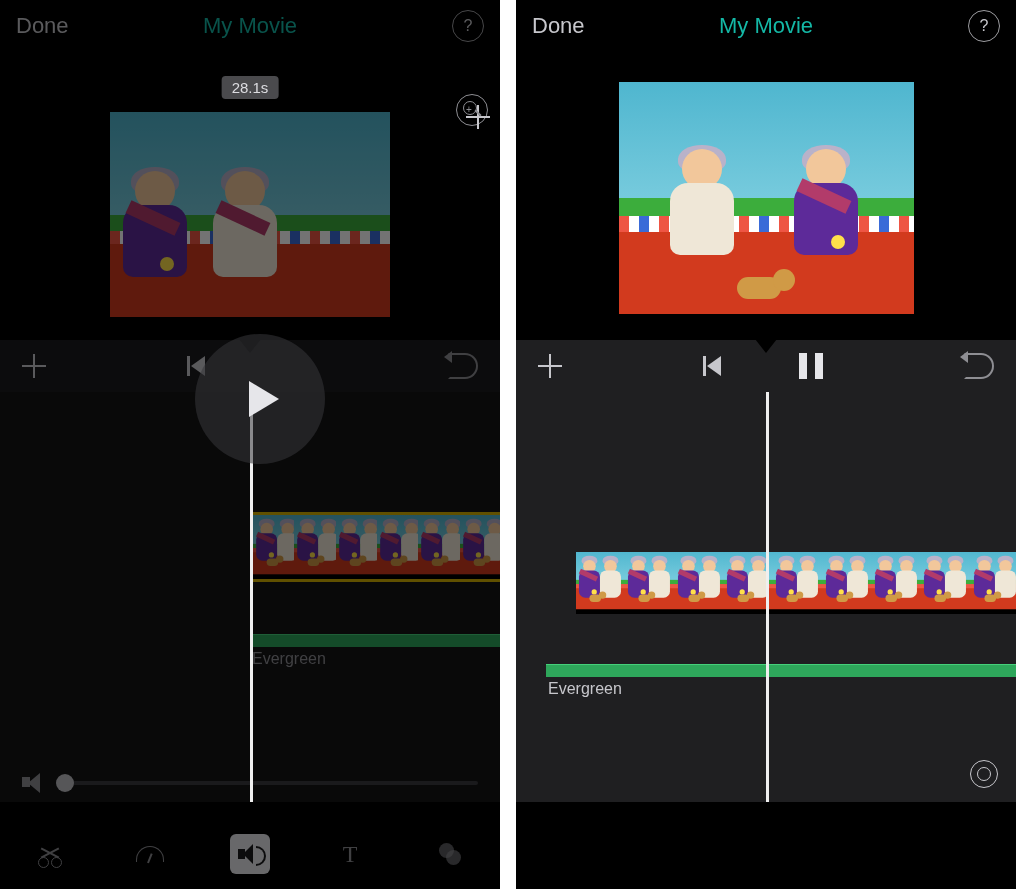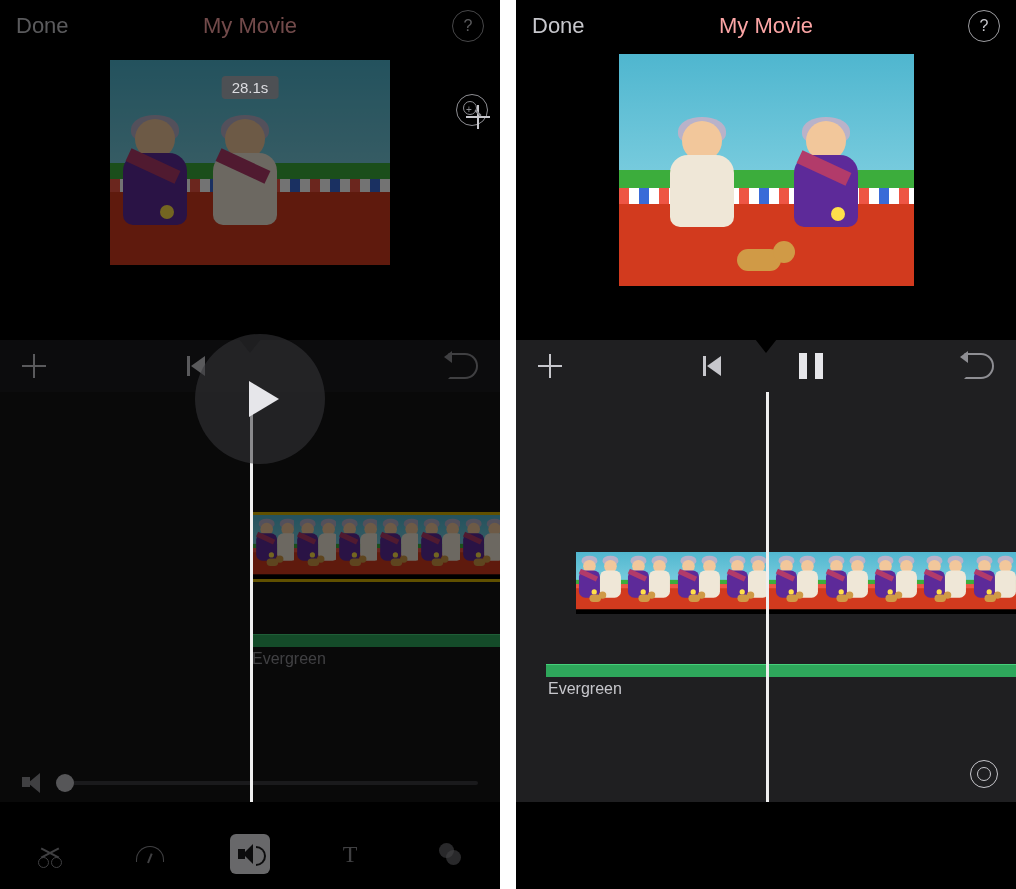--- a/index.html
+++ b/index.html
@@ -2,24 +2,24 @@
 <html><head>
 <meta charset="utf-8">
 <style>
   html,body{margin:0;padding:0;background:#333;width:1016px;height:889px;font-family:-apple-system,Helvetica,Arial,sans-serif;color:#fff;overflow:hidden}
   .app{display:flex;width:1016px;height:889px}
   .panel{position:relative;flex:0 0 500px;height:889px;background:#000;overflow:hidden}
   .gap{flex:0 0 16px;background:#fff}
   .dim::after{content:"";position:absolute;inset:0;background:rgba(0,0,0,.55);pointer-events:none}
   .panel-a .header,.panel-a .toolbar,.panel-a .bottombar{position:relative;z-index:0}
   .header{display:flex;align-items:center;justify-content:space-between;height:52px;padding:0 16px;color:#c7c7cc;position:relative;z-index:3}
-  .header .title{position:absolute;left:0;right:0;text-align:center;font-size:22px;color:#fca5a5;pointer-events:none}
+  .header .title{position:absolute;left:0;right:0;text-align:center;font-size:22px;color:#14b8a6;pointer-events:none}
   .done{font-size:22px;color:#c7c7cc}
   .help{width:30px;height:30px;border:1.5px solid #9d9da1;border-radius:50%;display:flex;align-items:center;justify-content:center;font-size:16px;color:#c7c7cc}
-  .preview{position:relative;height:288px;display:flex;align-items:flex-start;justify-content:center}
+  .preview{position:relative;height:288px;display:flex;align-items:flex-end;justify-content:center}
   .preview .frame{margin-top:8px;width:280px;height:228px;position:relative;overflow:hidden;background:#000}
   .panel-b .preview .frame{width:295px;height:258px;margin-top:2px}
   .scene{position:absolute;inset:0}
   .sky{position:absolute;left:0;right:0;top:0;height:55%;background:linear-gradient(#4fb6cf,#7fcfe0)}
   .grass{position:absolute;left:0;right:0;top:45%;height:20%;background:#3cad3c}
   .carpet{position:absolute;left:0;right:0;top:58%;height:32%;background:#d23a1e}
   .barriers{position:absolute;left:0;right:0;top:52%;height:8%;background:repeating-linear-gradient(90deg,#e54 0 10px,#fff 10px 20px,#3a6bd8 20px 30px,#fff 30px 40px)}
   .blackbar{position:absolute;left:0;right:0;bottom:0;height:10%;background:#000}
   .lady{position:absolute;bottom:12%;width:78px;height:62%}
   .lady .head{position:absolute;left:50%;top:0;transform:translateX(-50%);width:40px;height:40px;border-radius:50%;background:#f2c79b}

